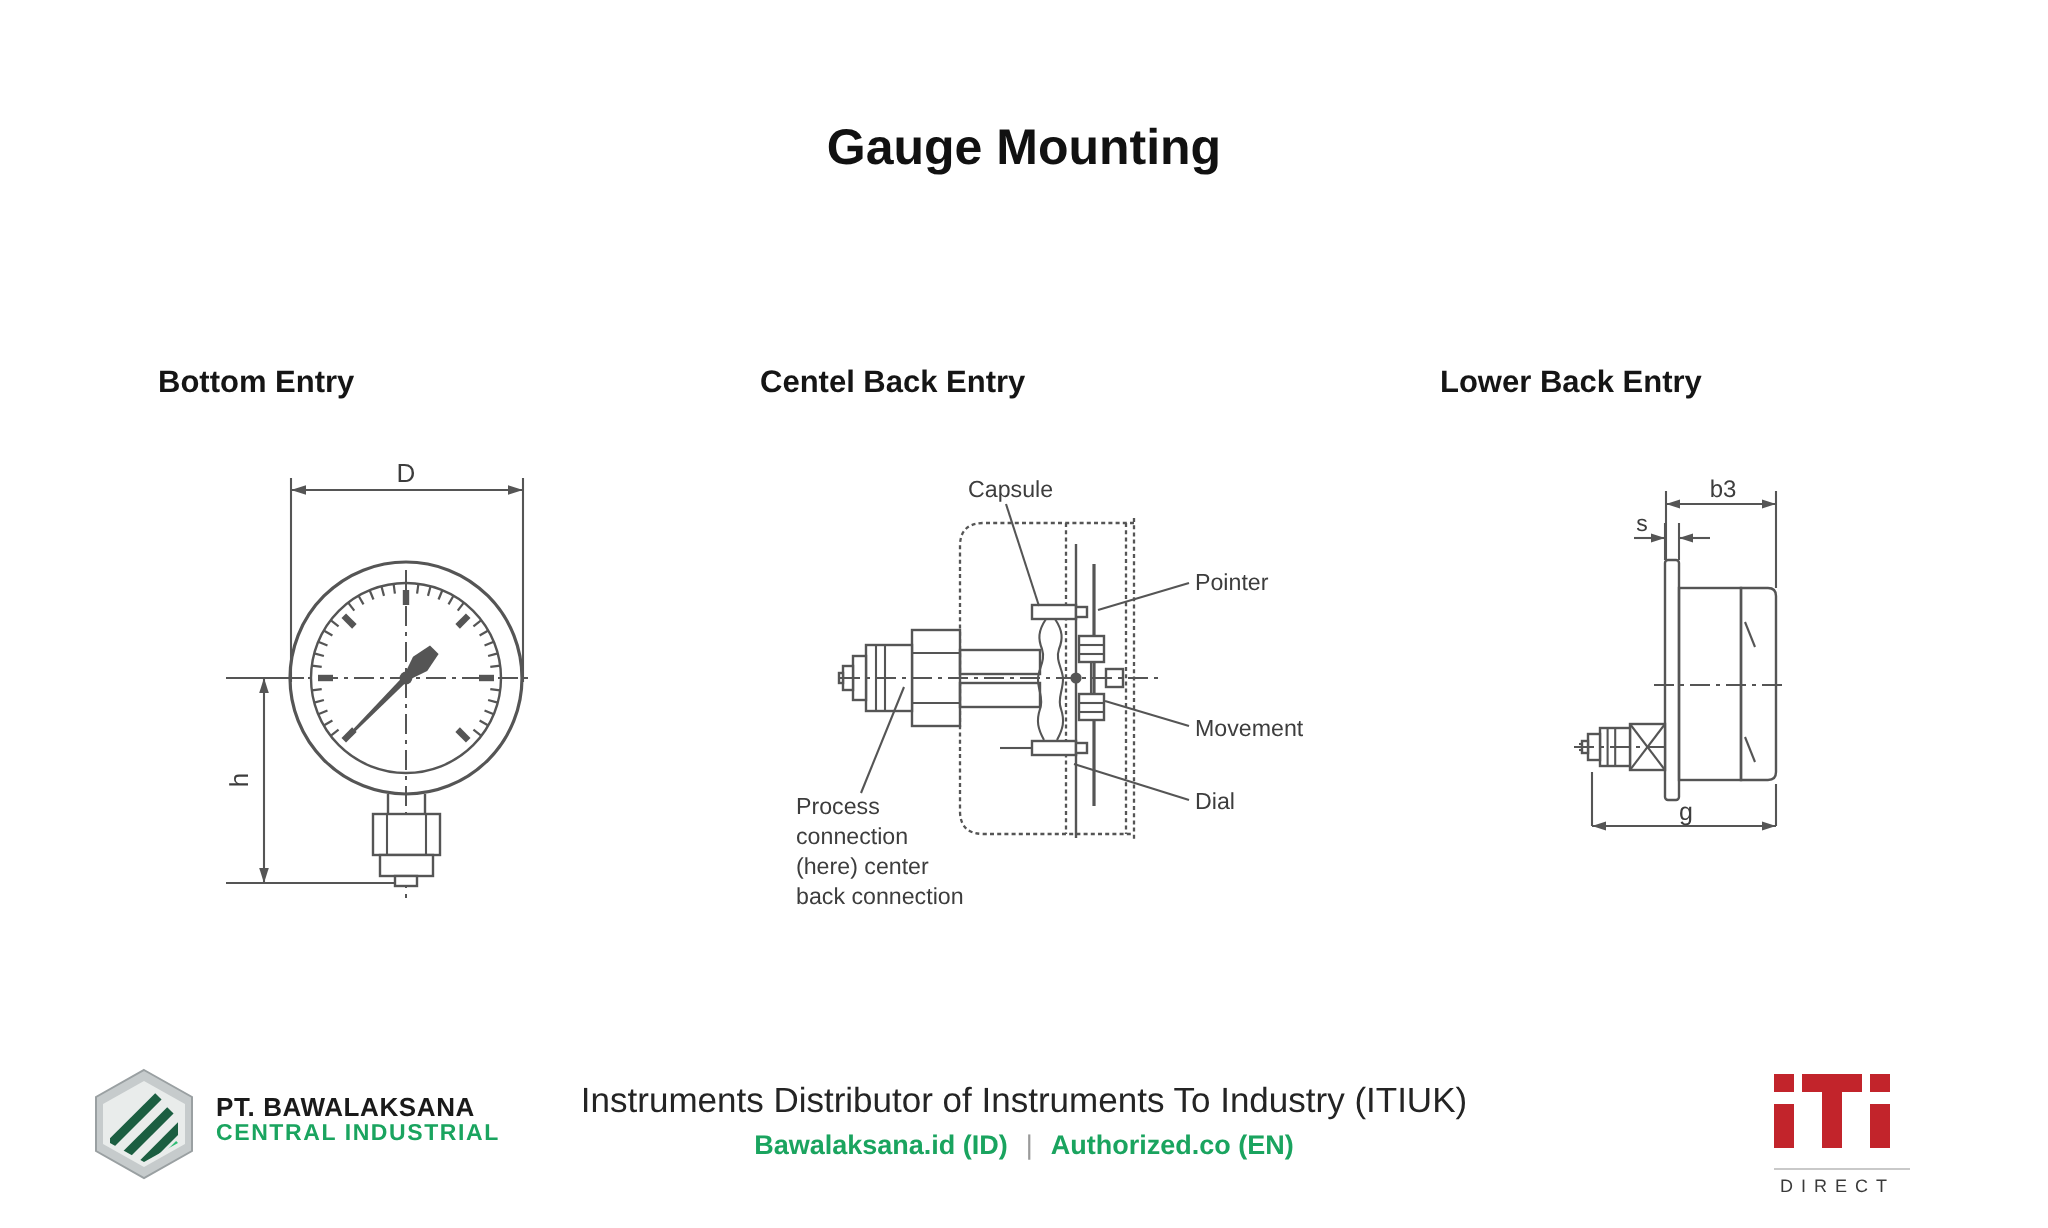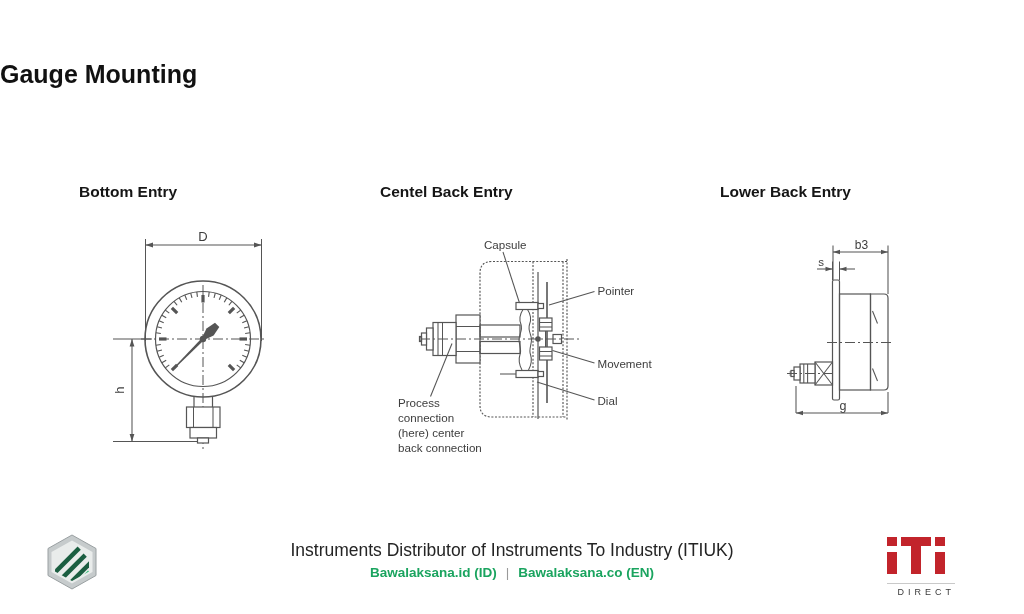--- a/index.html
+++ b/index.html
@@ -3,42 +3,42 @@
 <meta charset="utf-8">
 <style>
   html,body{margin:0;padding:0;}
   body{
     width:1024px;height:614px;background:#ffffff;position:relative;overflow:hidden;
     font-family:"Liberation Sans",sans-serif;
     --accent-green:#1aa45f; --logo-green-dark:#1b5e41; --logo-green-light:#2fbd75;
     --iti-red:#c2242b; --drawing-stroke:#555555; --text-dark:#1c1c1c;
   }
   .abs{position:absolute;}
-  .page-title{top:60px;left:0;right:0;text-align:left;font-size:25px;font-weight:700;color:#111;}
+  .page-title{top:60px;left:0;right:0;text-align:center;font-size:25px;font-weight:700;color:#111;}
   .sec-h{top:183px;width:220px;font-size:15.5px;font-weight:700;color:#151515;}
   #sec-h-1{left:79px}#sec-h-2{left:380px}#sec-h-3{left:720px}
   svg.diagram{position:absolute;color:var(--drawing-stroke);}
   svg text{font-family:"Liberation Sans",sans-serif;fill:#3d3d3d;}
   .ln{stroke:currentColor;fill:none;stroke-width:1.2;}
   .thin{stroke-width:1.05;}
   .thick{stroke-width:1.6;}
   .cl{stroke:currentColor;fill:none;stroke-width:1;stroke-dasharray:10 3 2 3;}
   .dot{stroke:currentColor;fill:none;stroke-width:1.15;stroke-dasharray:2 1.6;}
   .fillc{fill:currentColor;stroke:none;}
   .white{fill:#ffffff;}
   
   .footer-left{left:45px;top:534px;display:flex;align-items:flex-start;}
   .company-text{margin-left:9px;padding-top:13px;}
   .company-name{font-size:13px;font-weight:800;color:#1a1a1a;letter-spacing:.3px;line-height:14px;}
   .company-sub{font-size:11.5px;font-weight:800;color:var(--accent-green);letter-spacing:.8px;line-height:13px;}
   .footer-center-1{top:540px;left:0;right:0;text-align:center;font-size:17.5px;color:#242424;}
   .footer-center-2{top:565px;left:0;right:0;text-align:center;font-size:13.5px;font-weight:700;color:var(--accent-green);}
   .footer-center-2 .sep{color:#9a9a9a;font-weight:400;padding:0 9px;}
   .footer-center-2 a{color:var(--accent-green);text-decoration:none;cursor:pointer;text-align:center;}
-  .iti{left:887px;top:537px;width:68px;text-align:right;}
+  .iti{left:887px;top:537px;width:68px;text-align:left;}
   .iti-rule{height:1px;background:#c9c9c9;margin:4px 0 3px 0;}
   .iti-direct{font-size:9px;letter-spacing:4px;color:#3a3a3a;padding-left:3px;}
 </style>
 </head>
 <body style="--accent-green: #1aa45f; --logo-green-dark: #1b5e41; --logo-green-light: #2fbd75; --iti-red: #c2242b; --drawing-stroke: #555555; --text-dark: #1c1c1c;">
 
 <div class="abs page-title">Gauge Mounting</div>
 
 <div class="abs sec-h" id="sec-h-1">Bottom Entry</div>
 <div class="abs sec-h" id="sec-h-2">Centel Back Entry</div>
@@ -255,26 +255,30 @@
       </defs>
     <polygon points="26,1 50,14.5 50,41.5 26,55 2,41.5 2,14.5" fill="#c6cbcc" stroke="#9aa0a2" stroke-width="1"></polygon>
     <polygon points="26,6.5 46.5,18 46.5,38 26,49.5 5.5,38 5.5,18" fill="#e9eceb"></polygon>
     <g clip-path="url(#hexclip)">
       <rect x="4" y="24" width="34" height="4.5" fill="var(--logo-green-dark)" transform="rotate(-45 21 26)"></rect>
       <rect x="10" y="31" width="34" height="4.5" fill="var(--logo-green-dark)" transform="rotate(-45 27 33)"></rect>
       <rect x="16" y="38" width="34" height="4.5" fill="var(--logo-green-dark)" transform="rotate(-45 33 40)"></rect>
       <rect x="24" y="44" width="22" height="3.5" fill="var(--logo-green-light)" transform="rotate(-45 35 45)"></rect>
     </g>
   </svg>
+  <div class="company-text">
+    <div class="company-name">PT. BAWALAKSANA</div>
+    <div class="company-sub">CENTRAL INDUSTRIAL</div>
+  </div>
 </div>
 
 <div class="abs footer-center-1">Instruments Distributor of Instruments To Industry (ITIUK)</div>
 
 <div class="abs footer-center-2">
-  <a>Bawalaksana.id (ID)</a><span class="sep">|</span><a>Bawalaksana.co (EN)</a>
+  <a>Bawalaksana.id (ID)</a><span class="sep">|</span><a>Authorized.co (EN)</a>
 </div>
 
 <div class="abs iti">
   <svg width="68" height="38" viewBox="0 0 68 38">
     <g fill="var(--iti-red)">
       <rect x="0" y="0" width="10" height="9"></rect>
       <rect x="0" y="15" width="10" height="22"></rect>
       <rect x="14" y="0" width="30" height="9"></rect>
       <rect x="24" y="9" width="10" height="28"></rect>
       <rect x="48" y="0" width="10" height="9"></rect>

